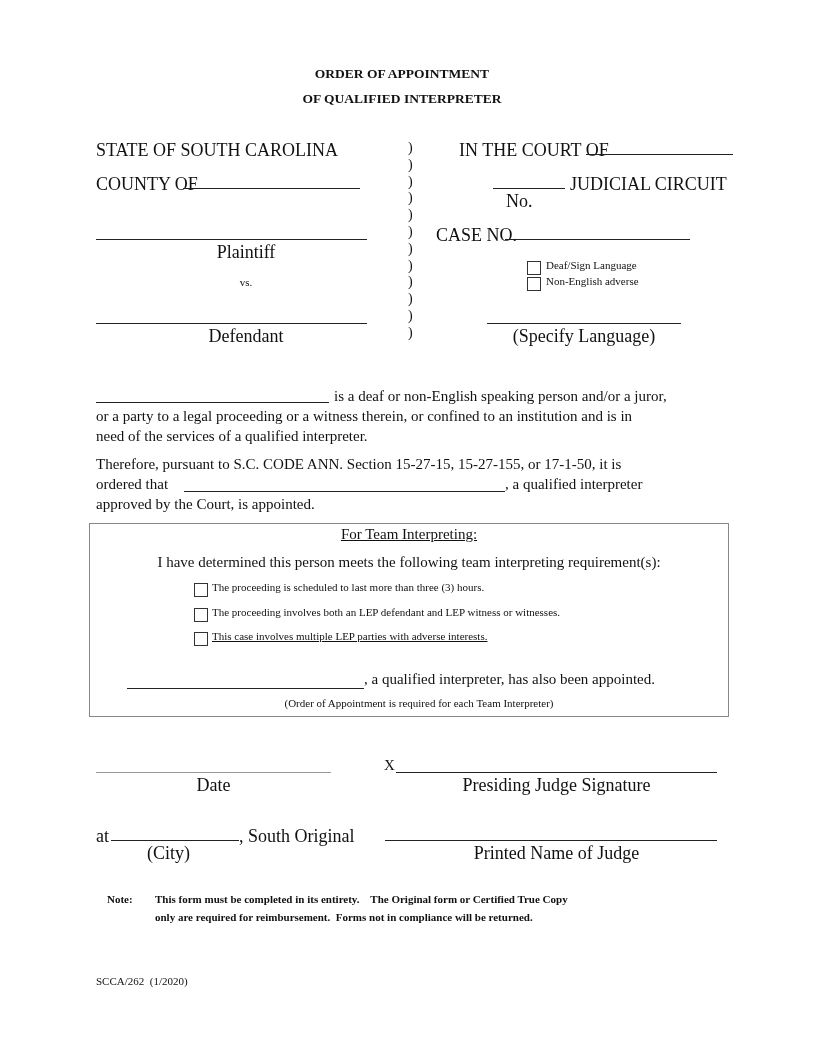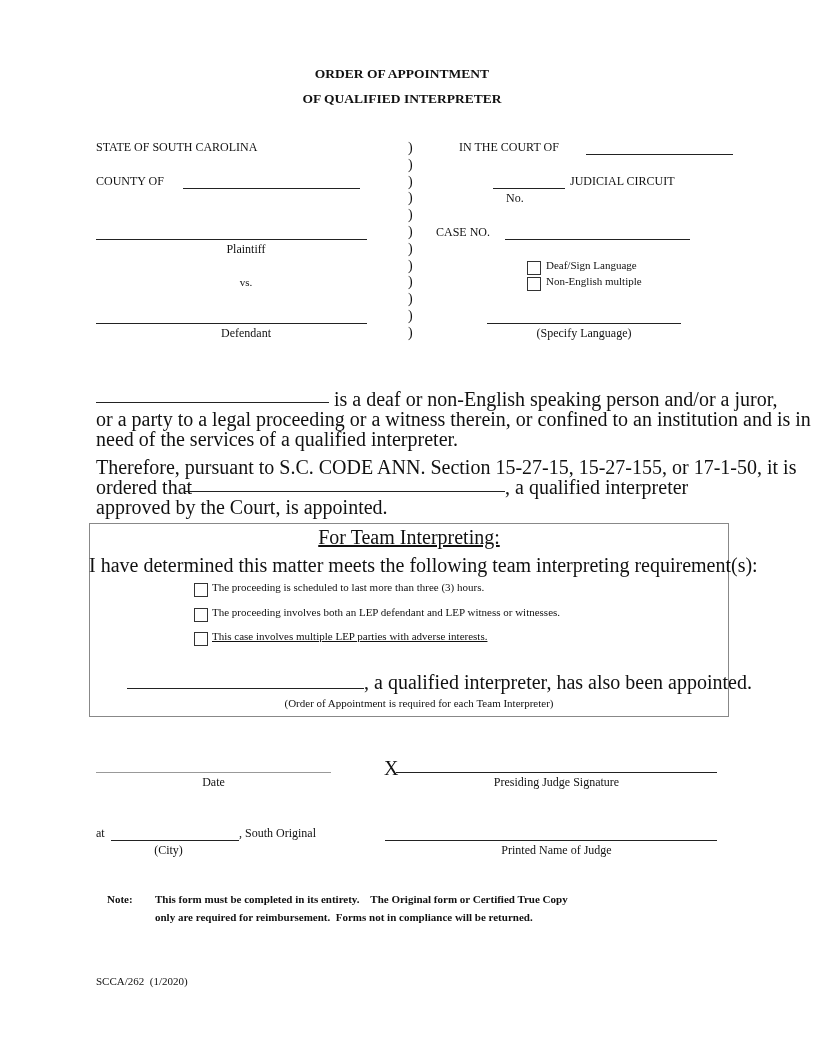--- a/index.html
+++ b/index.html
@@ -1,21 +1,21 @@
 <!DOCTYPE html>
 <html><head>
 <meta charset="utf-8">
 <style>
   html, body { margin:0; padding:0; background:#fff; }
   body { width:816px; height:1056px; position:relative; overflow:hidden;
          font-family:"Liberation Serif", "DejaVu Serif", serif; color:#111; }
   .abs { position:absolute; white-space:nowrap; }
   .title { font-weight:bold; font-size:13.5px; left:0; width:804px; text-align:center; }
-  .t14 { font-size:12px; }
-  .t15 { font-size:20px; }
+  .t14 { font-size:18px; }
+  .t15 { font-size:15px; }
   .t13 { font-size:11px; }
   .line { position:absolute; border-bottom:1px solid #222; height:0; }
   .paren { position:absolute; left:408px; font-size:14px; line-height:16.8px; }
   .cb { position:absolute; width:12px; height:12px; border:1px solid #333; background:#fff; }
   .box { position:absolute; left:89px; top:523px; width:638px; height:192px; border:1px solid #888; }
   .bold { font-weight:bold; }
   .u { text-decoration:underline; }
 </style>
 </head>
 <body>
@@ -54,39 +54,39 @@
 <div class="line" style="left:493px; top:188px; width:72px;"></div>
 <div class="abs t14" style="left:570px; top:174px;">JUDICIAL CIRCUIT</div>
 <div class="abs t14" style="left:506px; top:191px;">No.</div>
 
 <div class="abs t14" style="left:436px; top:225px;">CASE NO.</div>
 <div class="line" style="left:505px; top:239px; width:185px;"></div>
 
 <div class="cb" style="left:527px; top:261px;"></div>
 <div class="abs t13" style="left:546px; top:259px;">Deaf/Sign Language</div>
 <div class="cb" style="left:527px; top:277px;"></div>
-<div class="abs t13" style="left:546px; top:275px;">Non-English multiple</div>
+<div class="abs t13" style="left:546px; top:275px;">Non-English adverse</div>
 
 <div class="line" style="left:487px; top:323px; width:194px;"></div>
 <div class="abs t14" style="left:487px; width:194px; text-align:center; top:326px;">(Specify Language)</div>
 
 <div class="line" style="left:96px; top:402px; width:233px;"></div>
 <div class="abs t15" style="left:334px; top:388px;">is a deaf or non-English speaking person and/or a juror,</div>
 <div class="abs t15" style="left:96px; top:408px;">or a party to a legal proceeding or a witness therein, or confined to an institution and is in</div>
 <div class="abs t15" style="left:96px; top:428px;">need of the services of a qualified interpreter.</div>
 
 <div class="abs t15" style="left:96px; top:456px;">Therefore, pursuant to S.C. CODE ANN. Section 15-27-15, 15-27-155, or 17-1-50, it is</div>
 <div class="abs t15" style="left:96px; top:476px;">ordered that</div>
 <div class="line" style="left:184px; top:491px; width:321px;"></div>
 <div class="abs t15" style="left:505px; top:476px;">, a qualified interpreter</div>
 <div class="abs t15" style="left:96px; top:496px;">approved by the Court, is appointed.</div>
 
 <div class="box"></div>
 <div class="abs t15 u" style="left:89px; width:640px; text-align:center; top:526px;">For Team Interpreting:</div>
-<div class="abs t15" style="left:89px; width:640px; text-align:center; top:554px;">I have determined this matter meets the following team interpreting requirement(s):</div>
+<div class="abs t15" style="left:89px; width:640px; text-align:center; top:554px;">I have determined this person meets the following team interpreting requirement(s):</div>
 
 <div class="cb" style="left:194px; top:583px;"></div>
 <div class="abs t13" style="left:212px; top:581px;">The proceeding is scheduled to last more than three (3) hours.</div>
 <div class="cb" style="left:194px; top:608px;"></div>
 <div class="abs t13" style="left:212px; top:606px;">The proceeding involves both an LEP defendant and LEP witness or witnesses.</div>
 <div class="cb" style="left:194px; top:632px;"></div>
 <div class="abs t13" style="left:212px; top:630px;text-decoration:underline;">This case involves multiple LEP parties with adverse interests.</div>
 
 <div class="line" style="left:127px; top:688px; width:237px;"></div>
 <div class="abs t15" style="left:364px; top:671px;">, a qualified interpreter, has also been appointed.</div>

